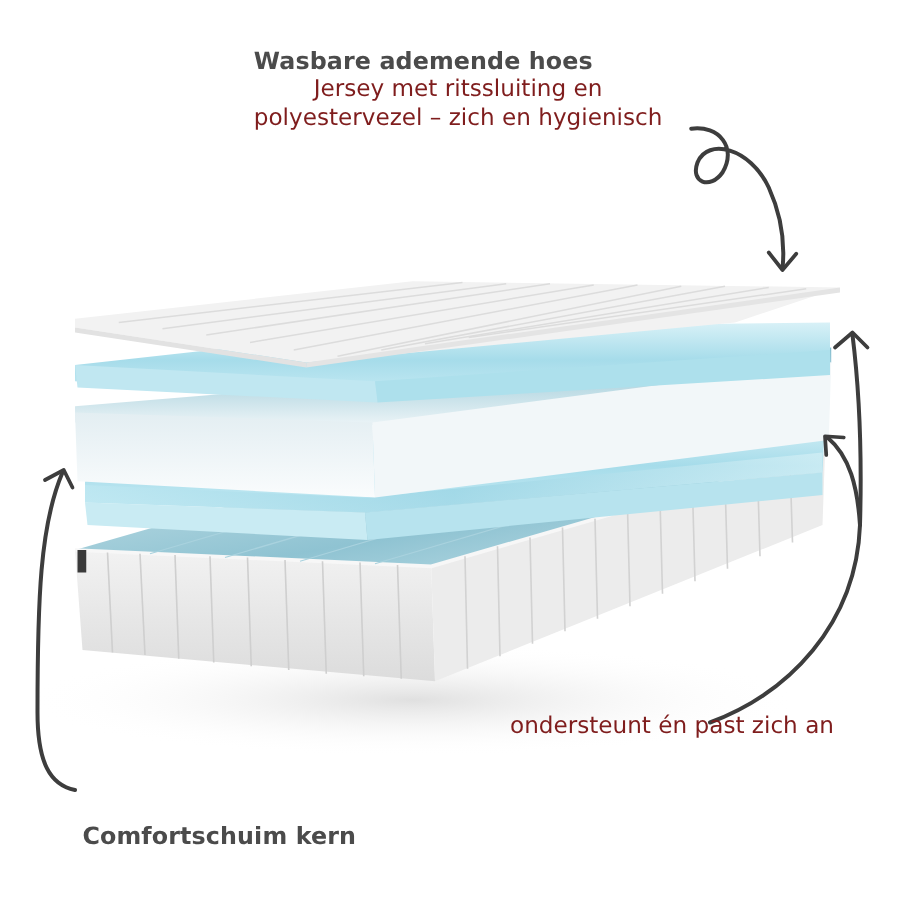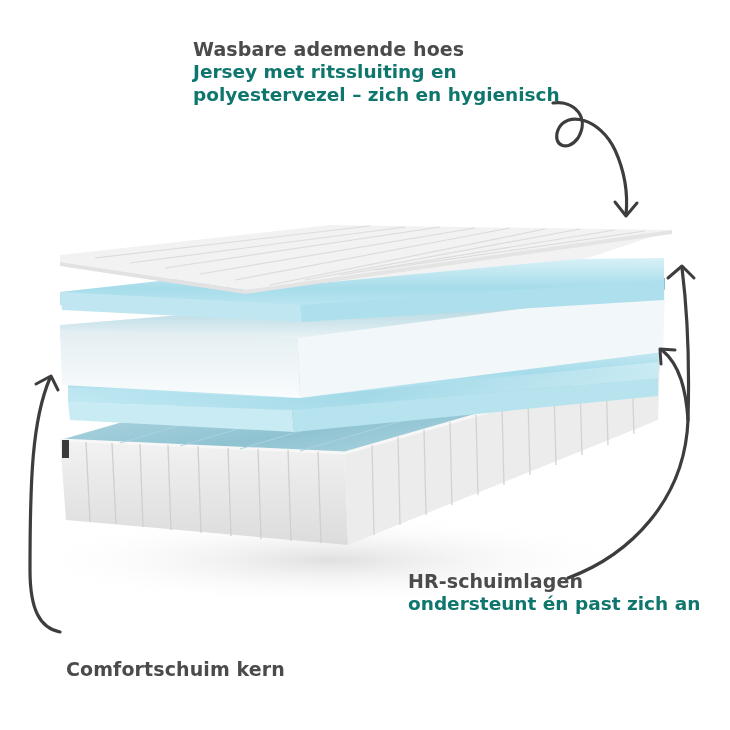--- a/index.html
+++ b/index.html
@@ -1,22 +1,22 @@
 <!DOCTYPE html>
 <html><head>
   <meta charset="utf-8">
   <style>
     html, body { margin: 0; padding: 0; background: #ffffff; }
     body { width: 730px; height: 730px; position: relative; overflow: hidden;
            font-family: "DejaVu Sans", "Liberation Sans", sans-serif; color: #4a4a4a; }
     .canvas { position: absolute; left: 0; top: 0; width: 730px; height: 730px; }
     .label { position: absolute; line-height: 1.22; }
     .label .title { display: block; font-weight: bold; color: #4b4b4b; font-size: 19px; letter-spacing: 0.1px; }
-    .label .desc { display: block; font-weight: bold; color: #0f766e; font-size: 18.5px; }
-    #label-cover { left: 193px; top: 38px; }
+    .label .desc { display: block; font-weight: normal; color: #7f1d1d; font-size: 18.5px; text-align: center; }
+    #label-cover { left: 203px; top: 38px; }
     #label-hr { left: 408px; top: 570px; }
     #label-core { left: 66px; top: 658px; }
   </style>
 </head>
 <body>
 
 <svg class="canvas" viewBox="0 0 730 730" xmlns="http://www.w3.org/2000/svg">
   <defs>
     <linearGradient id="blueTop" x1="0" y1="0" x2="0" y2="1">
       <stop offset="0" stop-color="#d8f1f7"></stop>
@@ -150,19 +150,18 @@
   </g>
 </svg>
 
 <div class="label" id="label-cover">
   <span class="title">Wasbare ademende hoes</span>
   <span class="desc">Jersey met ritssluiting en</span>
   <span class="desc">polyestervezel – zich en hygienisch</span>
 </div>
 
 <div class="label" id="label-hr">
-  <span class="title">HR-schuimlagen</span>
   <span class="desc">ondersteunt én past zich an</span>
 </div>
 
 <div class="label" id="label-core">
   <span class="title">Comfortschuim kern</span>
 </div>
 
 </body></html>

